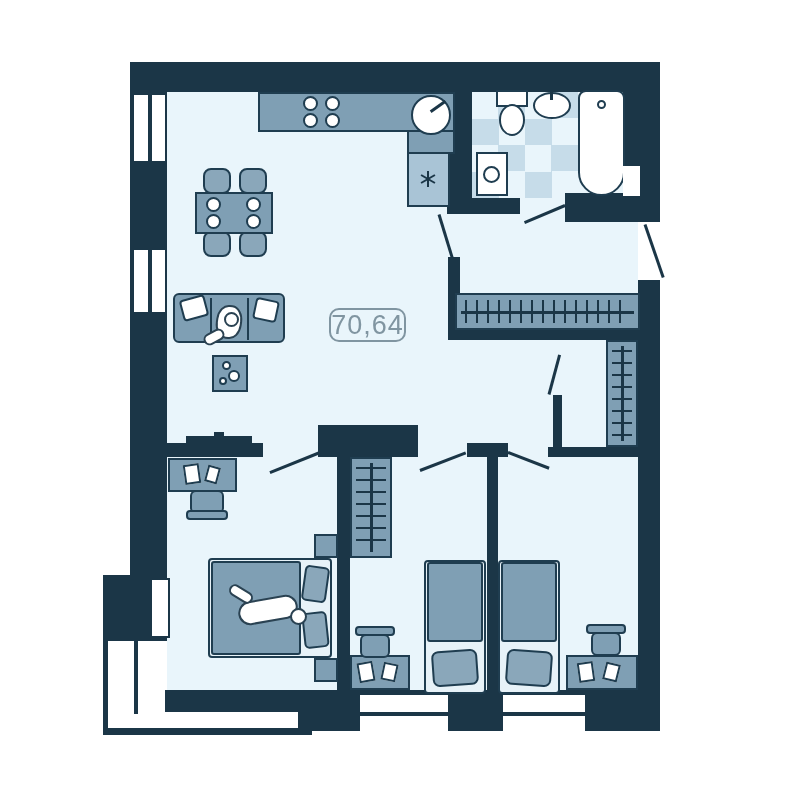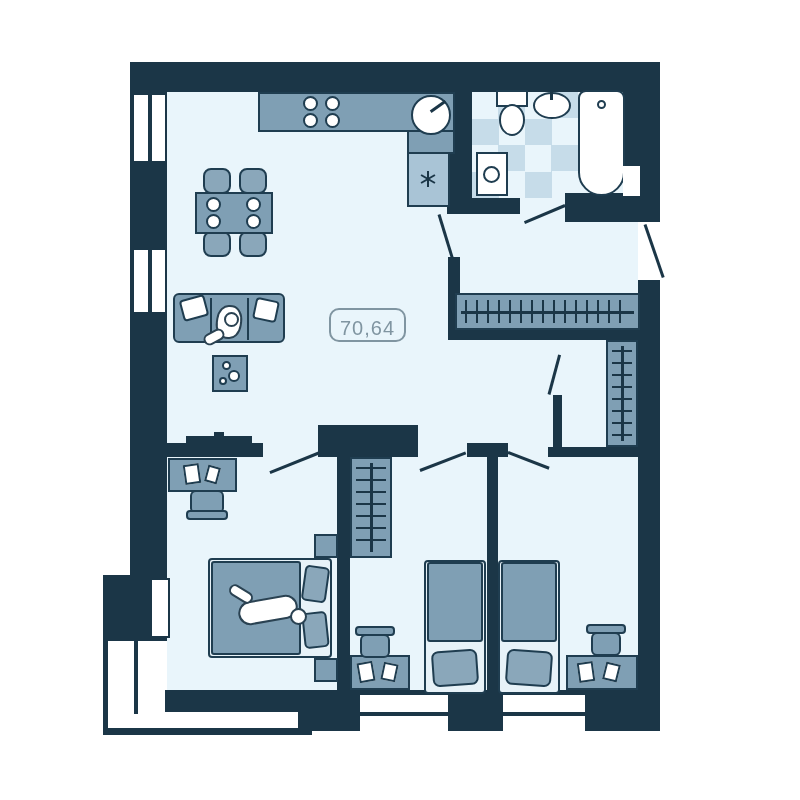--- a/index.html
+++ b/index.html
@@ -35,23 +35,23 @@
   
   .wrdV{background:var(--mid);border:2px solid var(--ln);}
   .wrdV .rail{position:absolute;top:4px;bottom:4px;left:50%;width:3px;margin-left:-1px;background:var(--wall);}
   .wrdV .hangers{position:absolute;top:8px;bottom:8px;left:4px;right:4px;
     background:repeating-linear-gradient(180deg,var(--wall) 0 2px,transparent 2px 12px);}
   .snow{position:absolute;}
   .snow i{position:absolute;left:50%;top:0;width:2px;height:100%;margin-left:-1px;background:var(--wall);}
   .snow i:nth-child(2){transform:rotate(60deg);}
   .snow i:nth-child(3){transform:rotate(120deg);}
   .person{background:#ffffff;border:2px solid #2a4252;}
-  #area-label{display:flex;align-items:flex-end;justify-content:center;
+  #area-label{display:flex;align-items:flex-start;justify-content:center;
     border:2px solid var(--label);border-radius:10px;background:var(--floor);
-    color:var(--label);font-size:20px;letter-spacing:1px;}
+    color:var(--label);font-size:27px;letter-spacing:1px;}
   .seatline{background:var(--ln);}
 </style>
 </head>
 <body>
 
 <div id="stage">
 
   <div class="abs floor" style="left:167px;top:92px;width:471px;height:598px;"></div>
 
   <div class="abs tiles" style="left:472px;top:92px;width:106px;height:106px;"></div>

